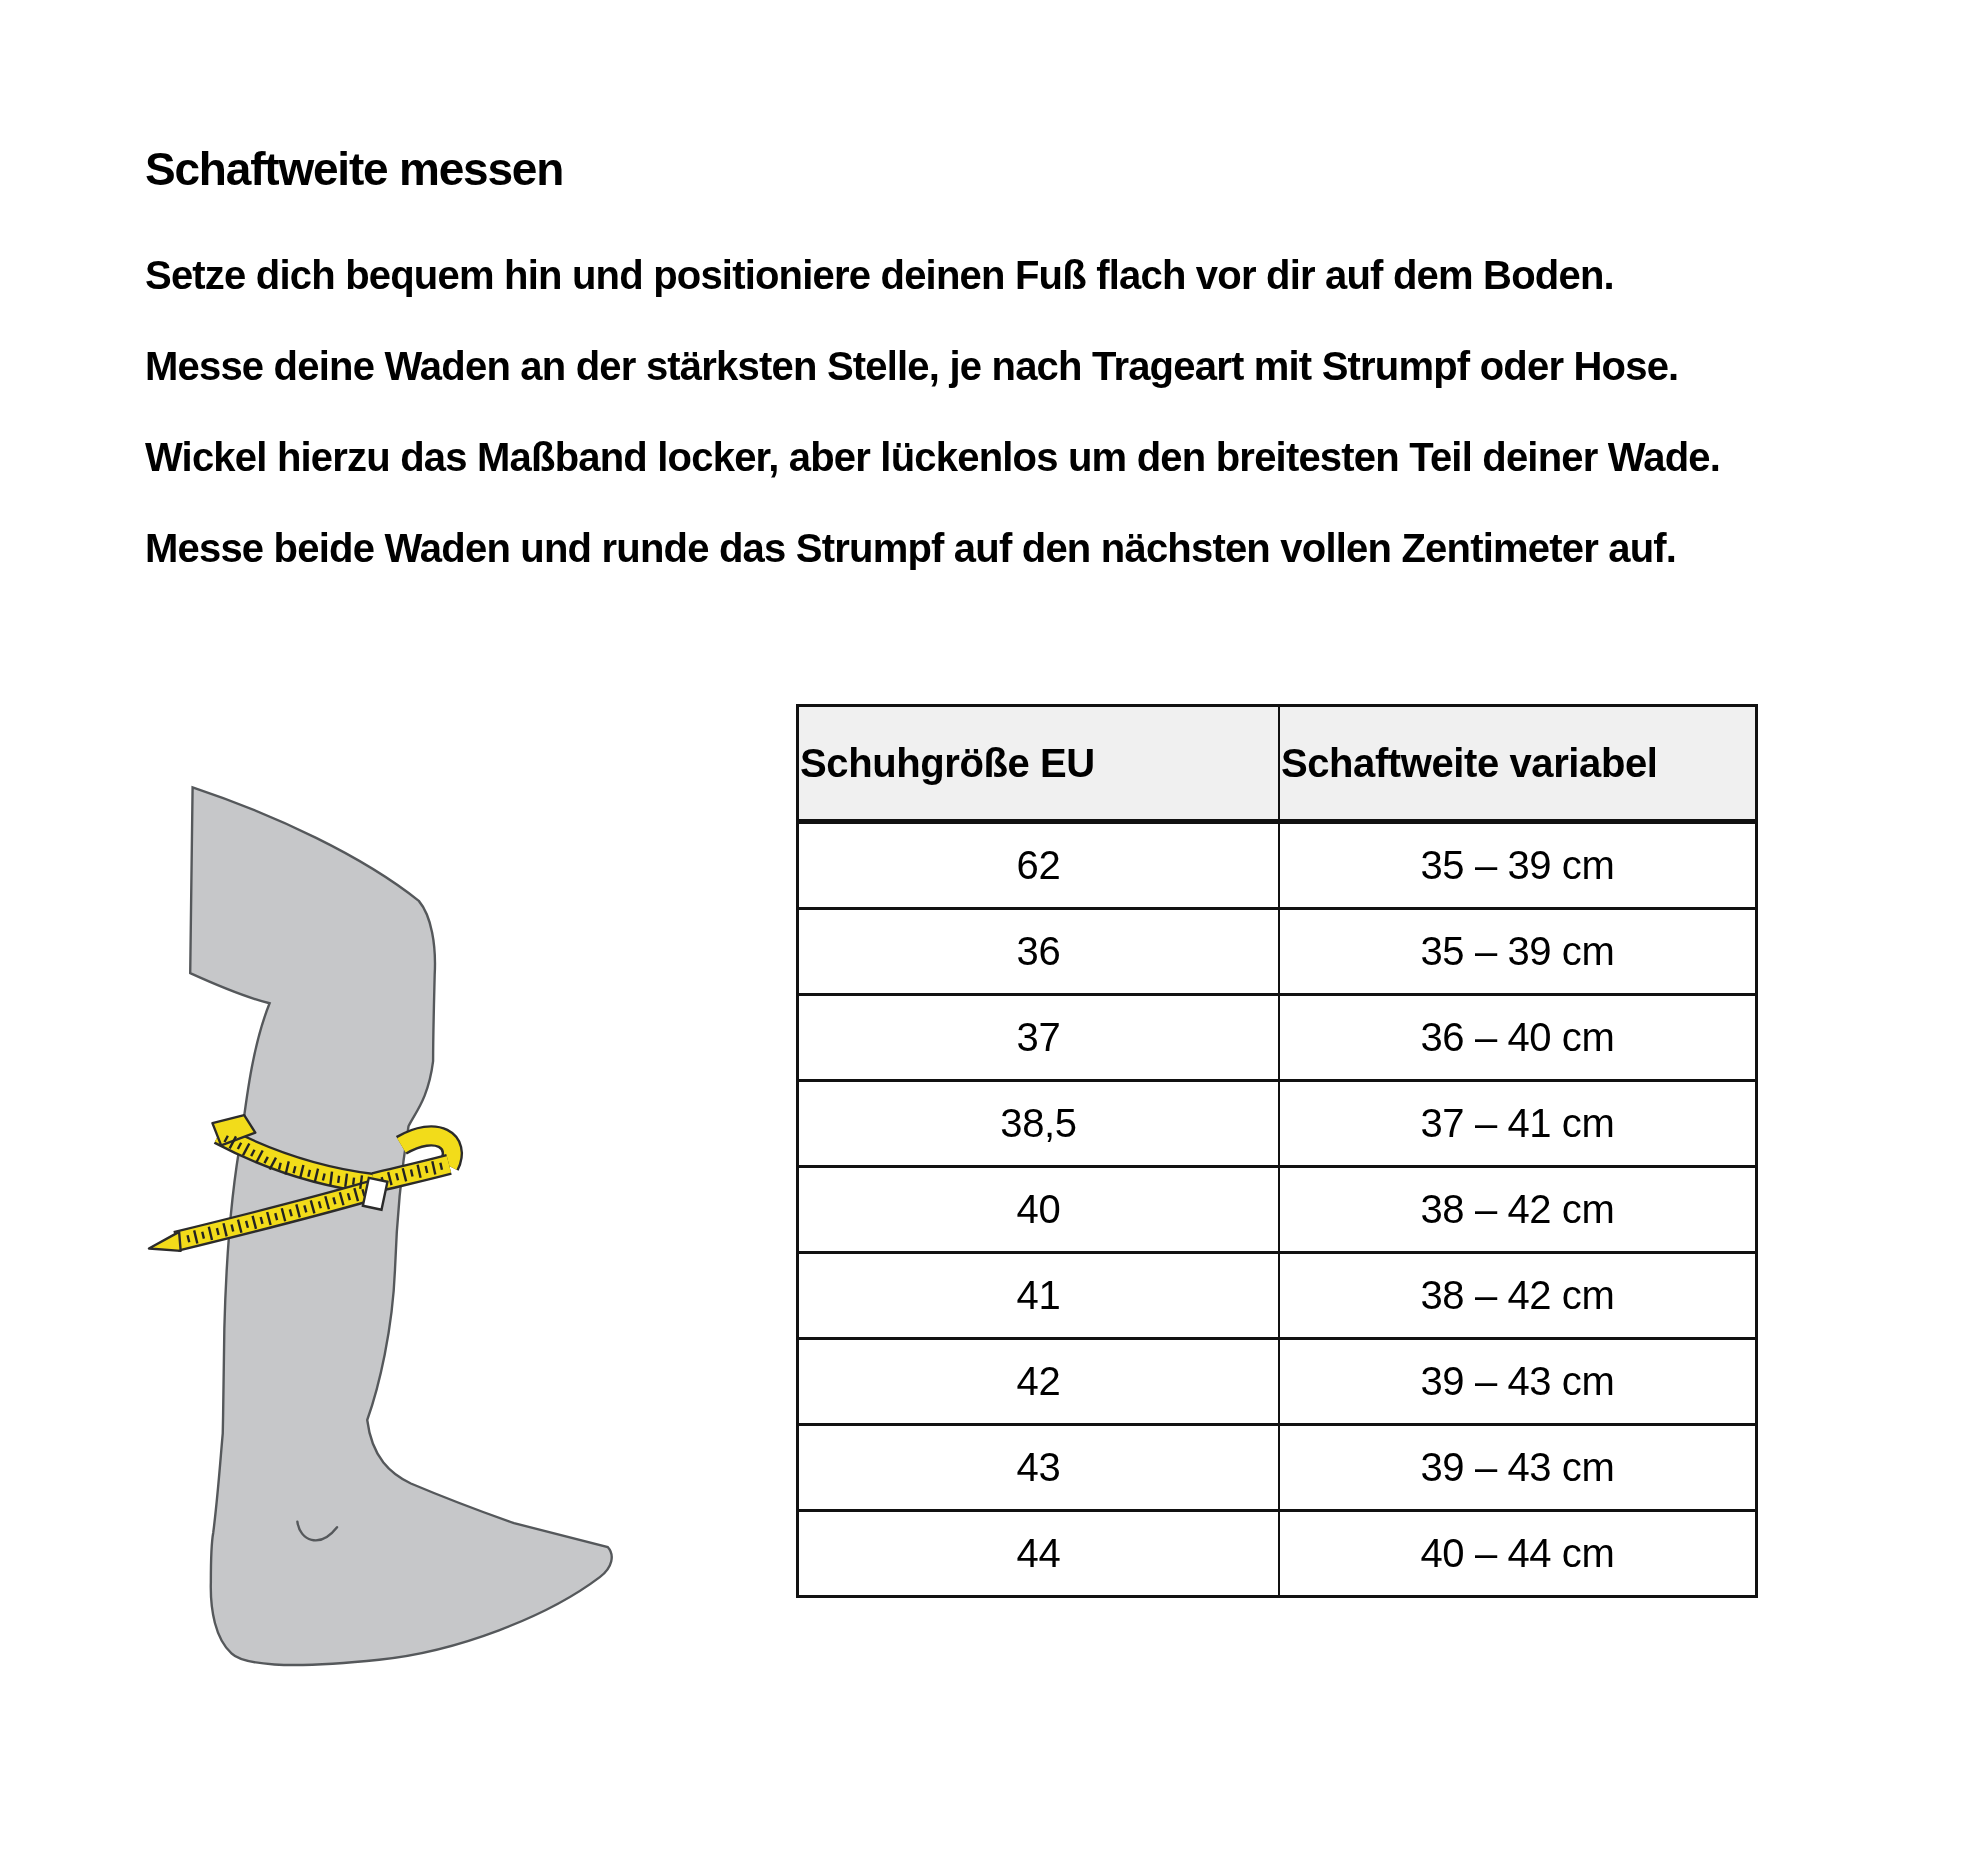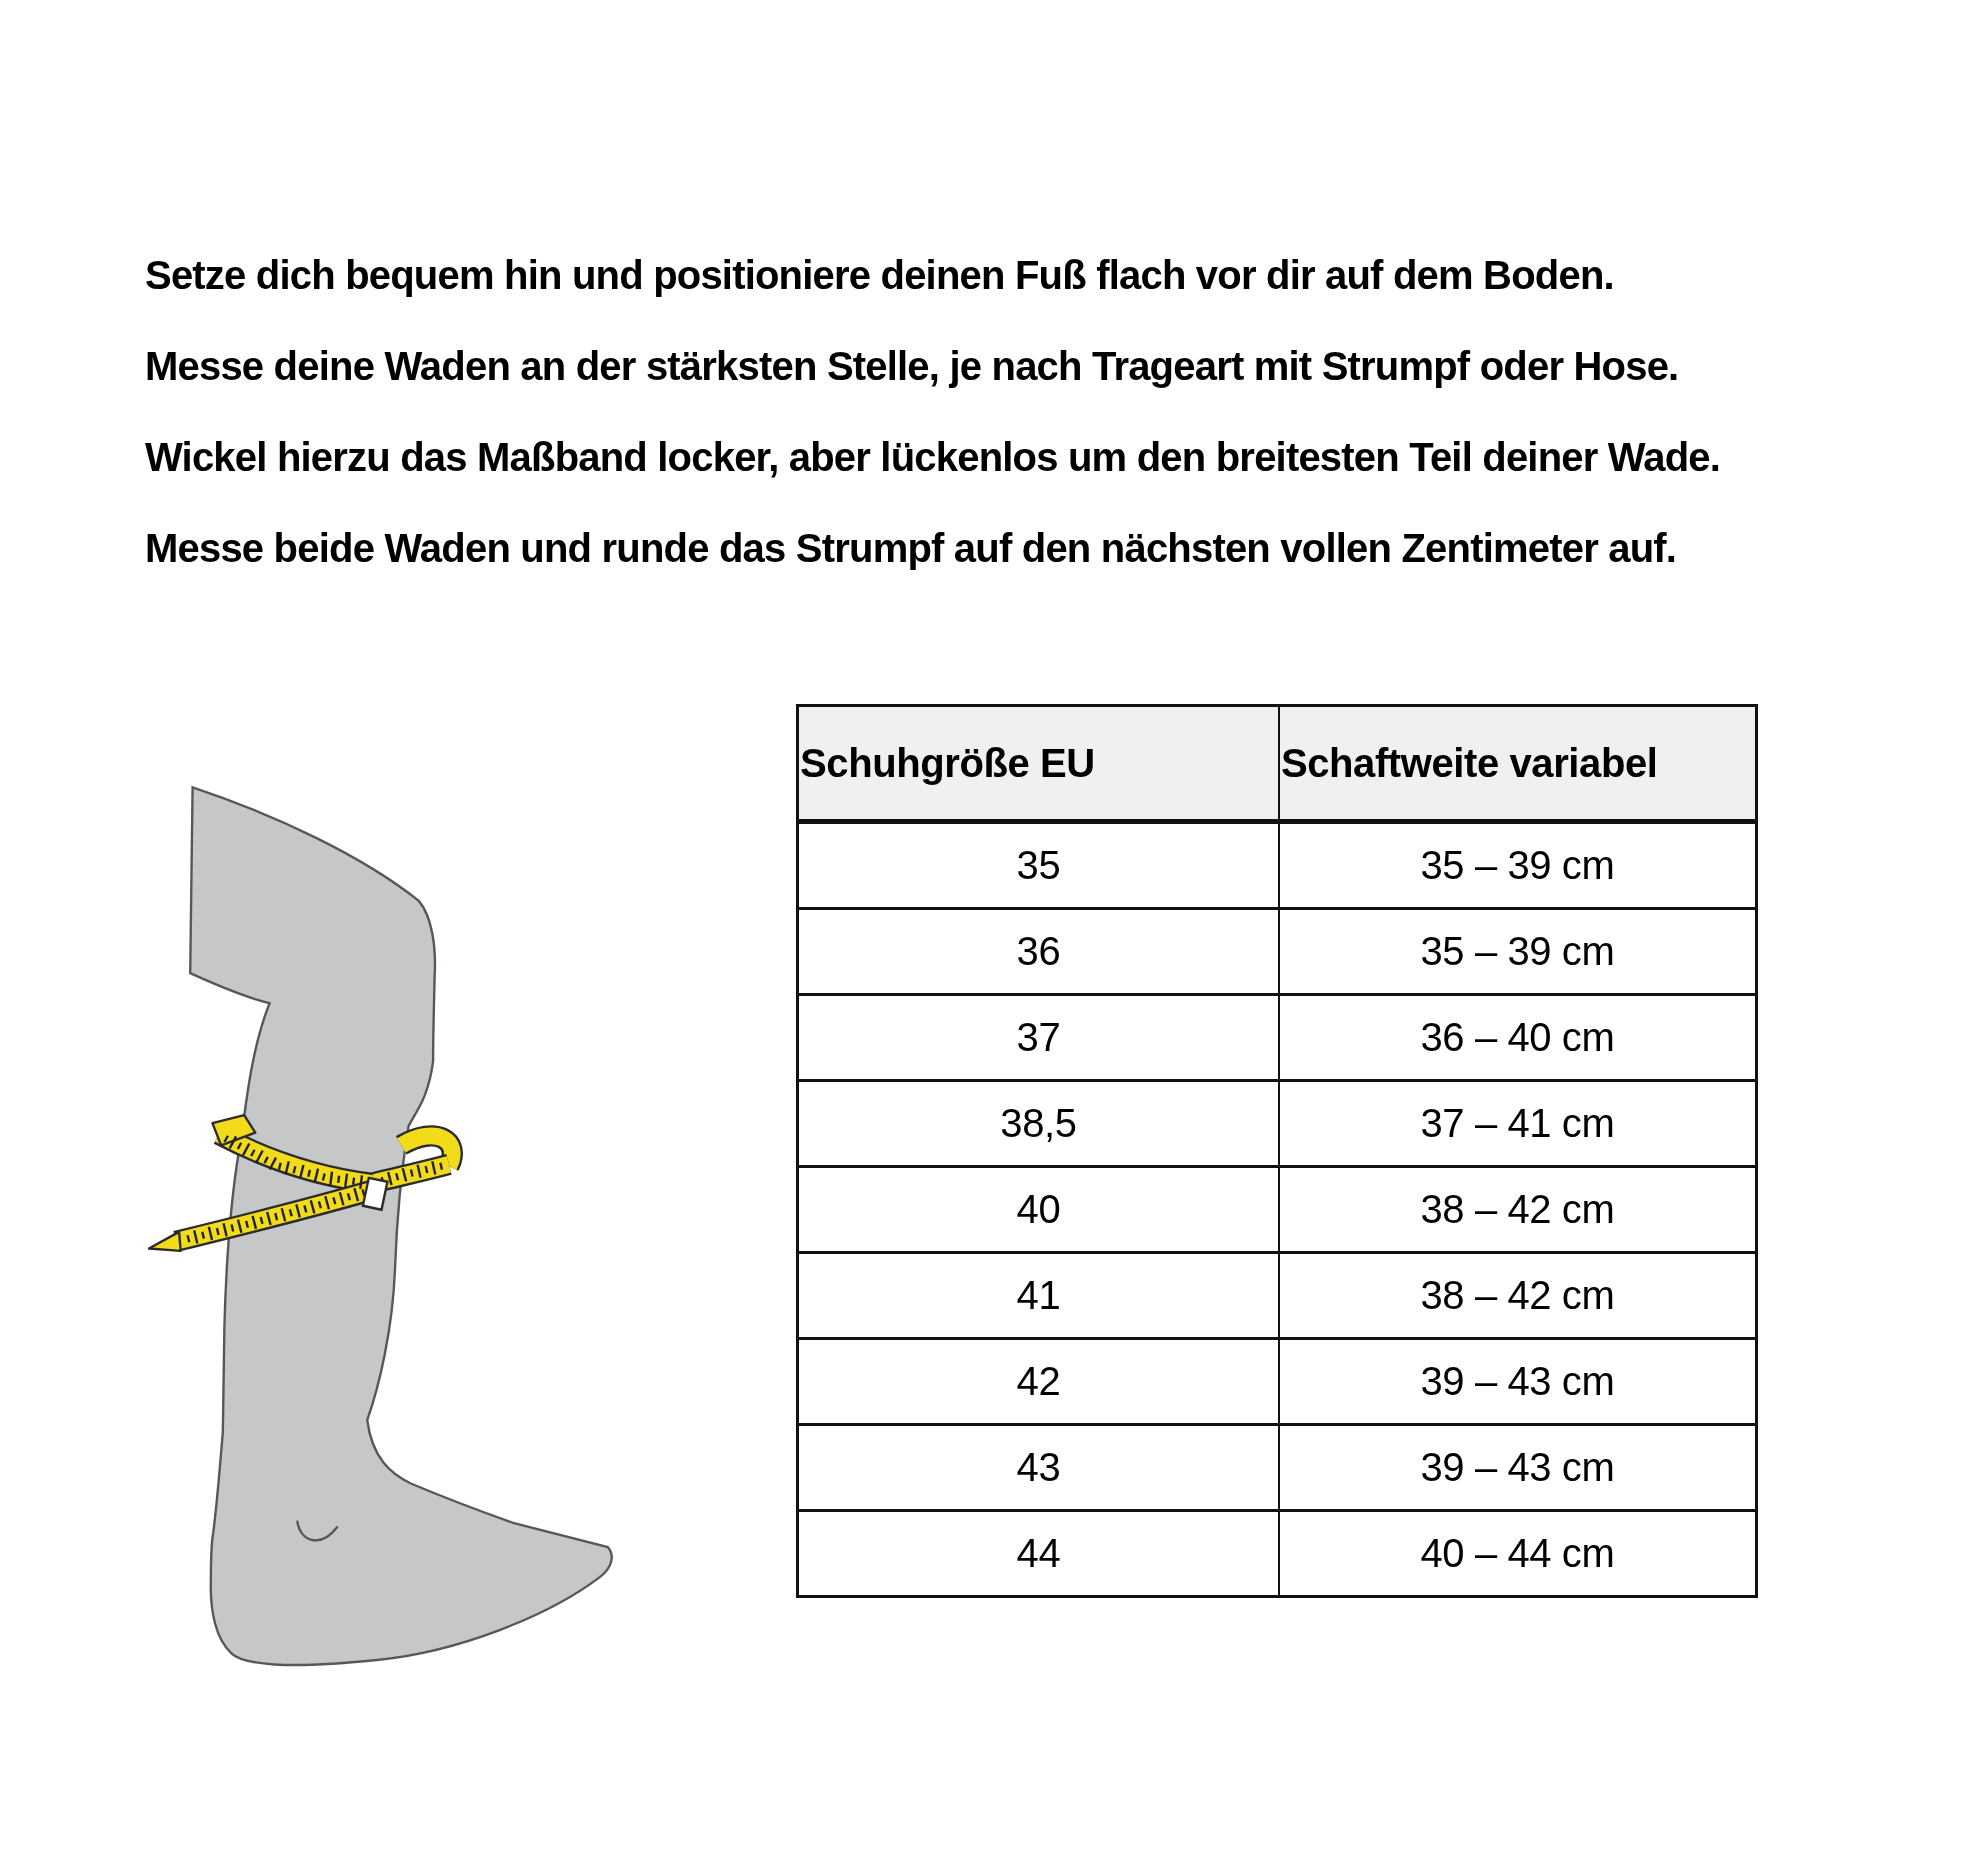--- a/index.html
+++ b/index.html
@@ -50,20 +50,21 @@
   .tape-band{fill:none;stroke:var(--tape,#f2dc1a);stroke-width:21;stroke-linecap:butt;}
   .tape-solid{fill:var(--tape,#f2dc1a);stroke:#2b2b2b;stroke-width:3;stroke-linejoin:round;}
   .tape-buckle{fill:#ffffff;stroke:#2b2b2b;stroke-width:3;}
   .tape-tick{stroke:#222;stroke-width:3;}
 </style>
 </head>
 <body>
 
 <div class="page" style="--header-bg: #f0f0f0; --leg-fill: #c6c7c9; --leg-stroke: #55585b; --tape: #f2dc1a;">
 
+  <h1 class="page-title">Schaftweite messen</h1>
 
   <div class="instructions" id="instructions">
       <p>Setze dich bequem hin und positioniere deinen Fuß flach vor dir auf dem Boden.</p>
       <p>Messe deine Waden an der stärksten Stelle, je nach Trageart mit Strumpf oder Hose.</p>
       <p>Wickel hierzu das Maßband locker, aber lückenlos um den breitesten Teil deiner Wade.</p>
       <p>Messe beide Waden und runde das Strumpf auf den nächsten vollen Zentimeter auf.</p>
     </div>
 
   <div class="illustration">
     <svg id="leg-svg" width="508" height="917" viewBox="0 0 640 1155" xmlns="http://www.w3.org/2000/svg">
@@ -180,21 +181,21 @@
         <col class="c2">
       </colgroup>
     <thead>
       <tr>
         <th>Schuhgröße EU</th>
         <th>Schaftweite variabel</th>
       </tr>
     </thead>
     <tbody id="size-rows">
         <tr>
-          <td>35</td>
+          <td>62</td>
           <td>35 – 39 cm</td>
         </tr>
         <tr>
           <td>36</td>
           <td>35 – 39 cm</td>
         </tr>
         <tr>
           <td>37</td>
           <td>36 – 40 cm</td>
         </tr>

